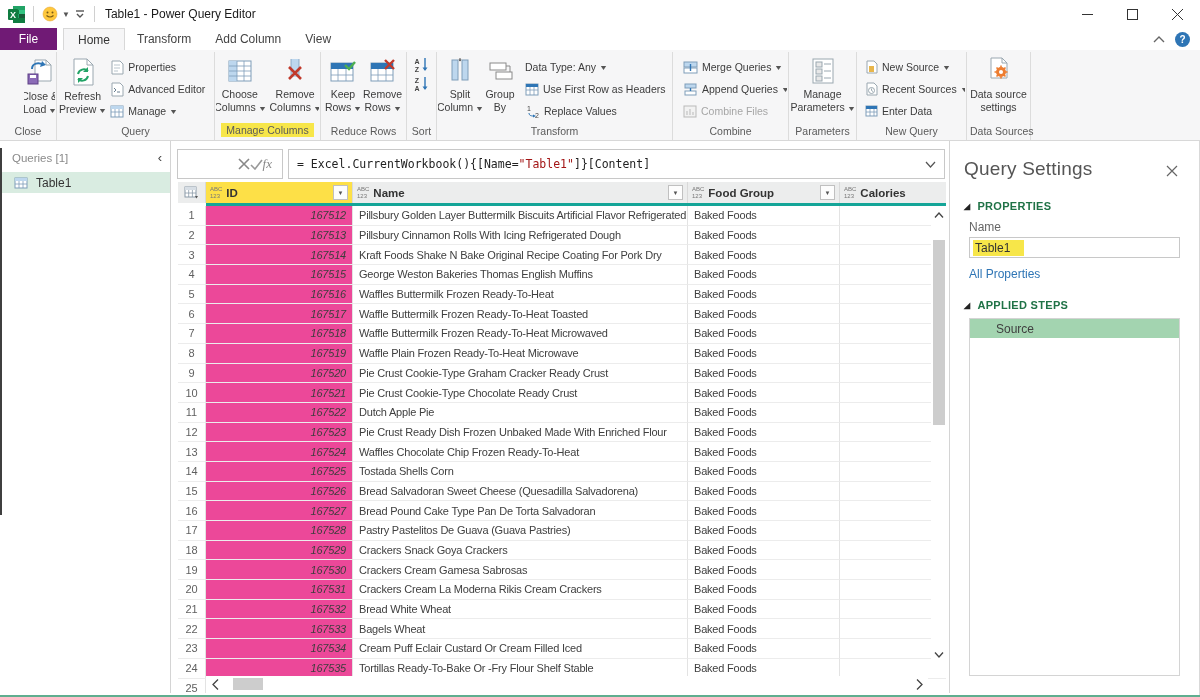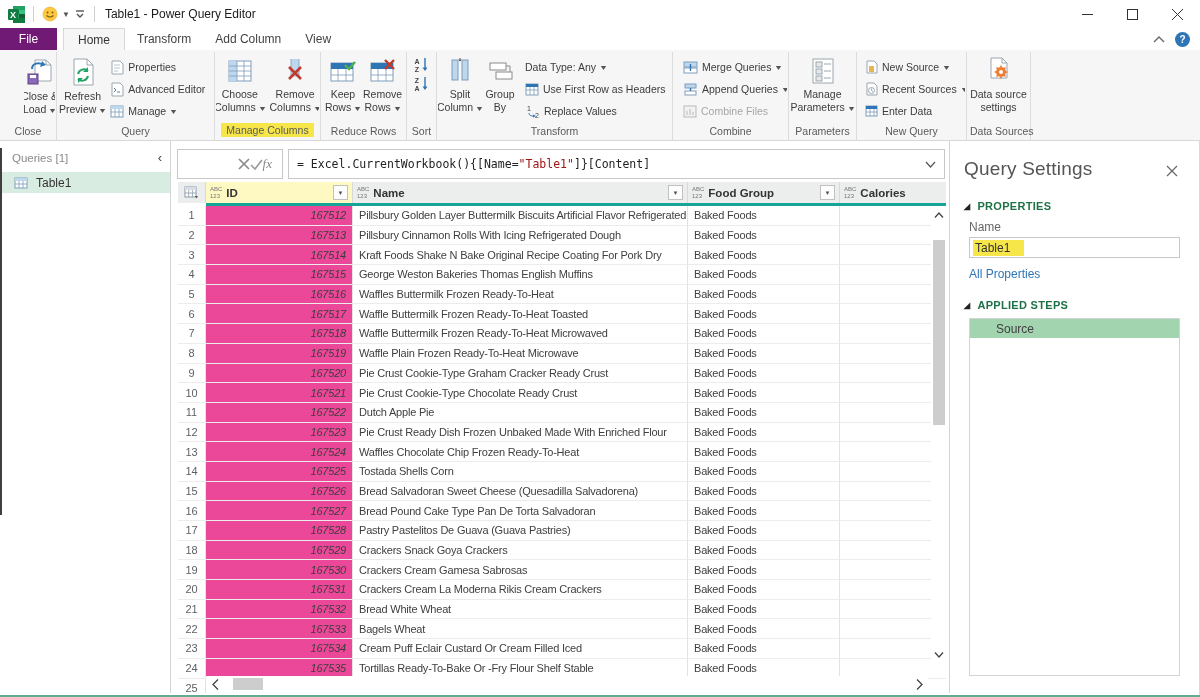--- a/index.html
+++ b/index.html
@@ -35,21 +35,21 @@
 .qitem{display:flex;align-items:center;gap:8px;height:21px;background:#D9ECE1;padding-left:14px;font-size:12px;color:#333;margin-top:3px;}
 .main{flex:1;position:relative;background:#fff;}
 .fbar{display:flex;gap:5px;padding:8px 4px 0 6px;height:40px;}
 .fx-box{width:106px;height:30px;border:1px solid #c8c8c8;background:#fff;display:flex;align-items:center;justify-content:flex-end;padding:0 10px;}
 .f-input{flex:1;height:30px;border:1px solid #c8c8c8;background:#fff;display:flex;align-items:center;padding:0 8px;font-family:"DejaVu Sans Mono",monospace;font-size:11.5px;color:#222;position:relative;}
 .f-input .fchev{position:absolute;right:8px;top:11px;}
 .fred{color:#A31515;}
 .grid{position:absolute;top:41px;left:7px;right:3px;bottom:0;overflow:hidden;background:#fff;}
 .ghead{display:flex;height:21px;}
 .hcell{background:#eceded;border-right:1px solid #d9d9d9;display:flex;align-items:center;font-size:11.5px;font-weight:bold;color:#333;position:relative;padding-left:4px;gap:4px;}
-.hcell.sel{background:#fef9c3;}
+.hcell.sel{background:#fde047;}
 .corner{width:28px;background:#eceded;border-right:1px solid #d9d9d9;display:flex;align-items:center;justify-content:center;}
 .typeicon{font-size:6px;line-height:1.05;color:#777;font-weight:normal;text-align:left;}
 .fbtn{position:absolute;right:4px;top:3px;width:15px;height:15px;border:1px solid #c0c0c0;background:#fdfdfd;display:flex;align-items:center;justify-content:center;font-size:6px;color:#555;}
 .tealline{height:3px;background:#14A598;margin-left:28px;}
 .grow{display:flex;height:19.7px;}
 .cell{border-right:1px solid #e3e3e3;border-bottom:1px solid #ececec;font-size:11px;letter-spacing:-0.2px;display:flex;align-items:center;padding:0 6px;white-space:nowrap;overflow:hidden;color:#404040;}
 .gutter{width:28px;justify-content:center;color:#5f5f5f;font-size:11px;padding:0;letter-spacing:0;}
 .col-id{width:147px;}
 .col-name{width:335px;}
 .col-group{width:152px;}

